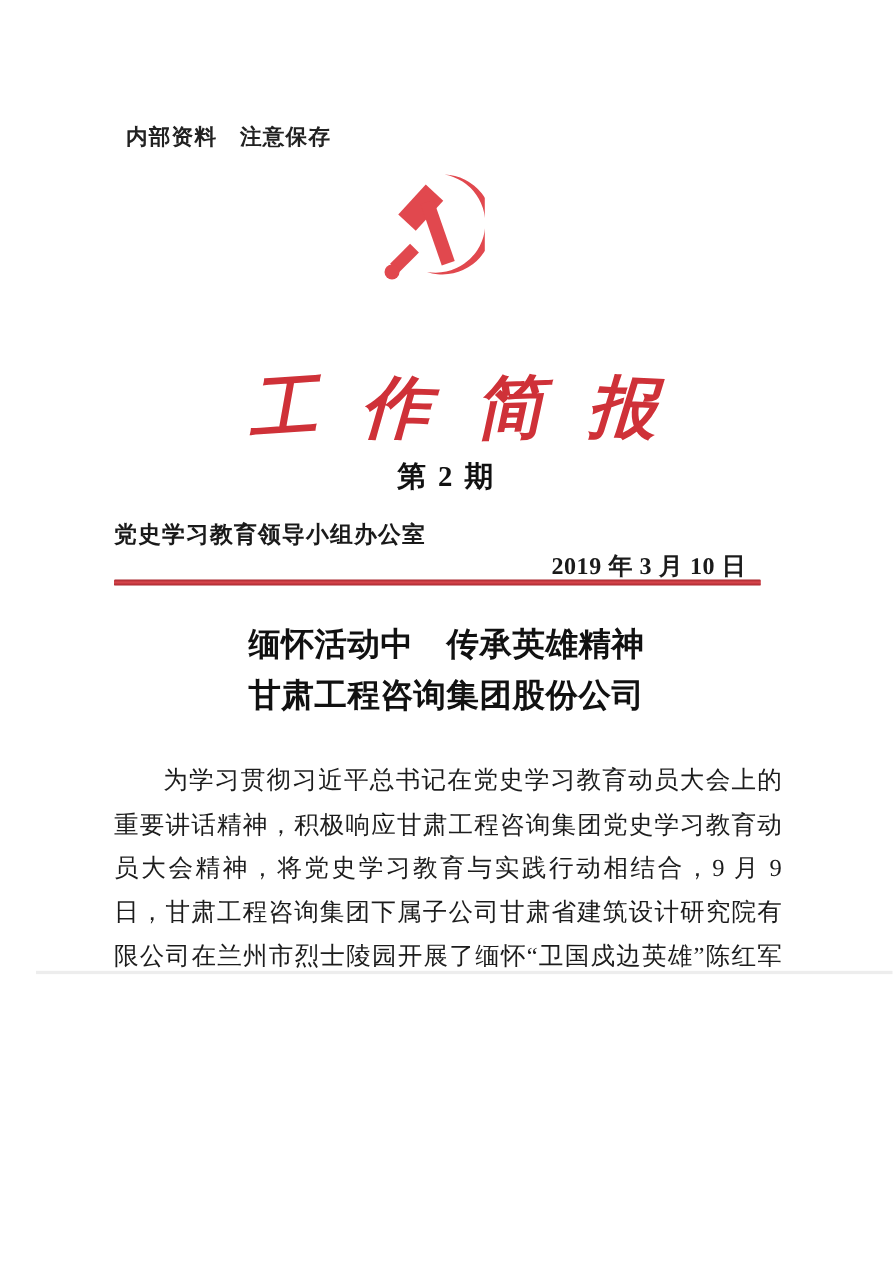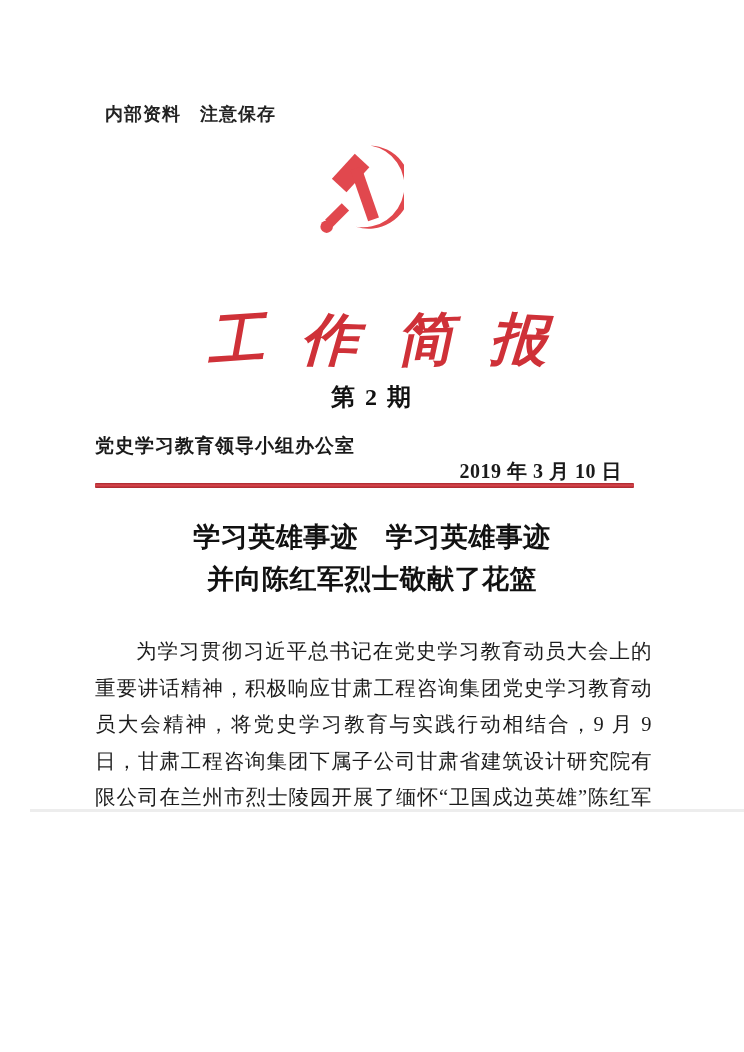--- a/index.html
+++ b/index.html
@@ -165,21 +165,21 @@
   <div class="issue">第 2 期</div>
 
   <div class="issuer-line1">党史学习教育领导小组办公室</div>
 
 
   <div class="issue-date">2019 年 3 月 10 日</div>
 
   <div class="red-rule"></div>
 
   <div class="article-title">
-    <div>学习英雄事迹　学习英雄事迹</div>
-    <div>并向陈红军烈士敬献了花篮</div>
+    <div>缅怀活动中　传承英雄精神</div>
+    <div>甘肃工程咨询集团股份公司</div>
   </div>
 
   <div class="article-body">为学习贯彻习近平总书记在党史学习教育动员大会上的重要讲话精神，积极响应甘肃工程咨询集团党史学习教育动员大会精神，将党史学习教育与实践行动相结合，9 月 9 日，甘肃工程咨询集团下属子公司甘肃省建筑设计研究院有限公司在兰州市烈士陵园开展了缅怀“卫国戍边英雄”陈红军烈士的活动。缅怀活动中，建筑设计院干部职工认真听取了祁发宝、陈红军、陈祥榕、肖思远、王焯冉等同志英雄事迹讲解，并向陈红军烈士敬献了花篮，集体默哀致敬。随后，参观了兰州战役纪念馆。</div>
 
   <div class="scan-edge-bottom"></div>
 
 </div>
 
 </body></html>

